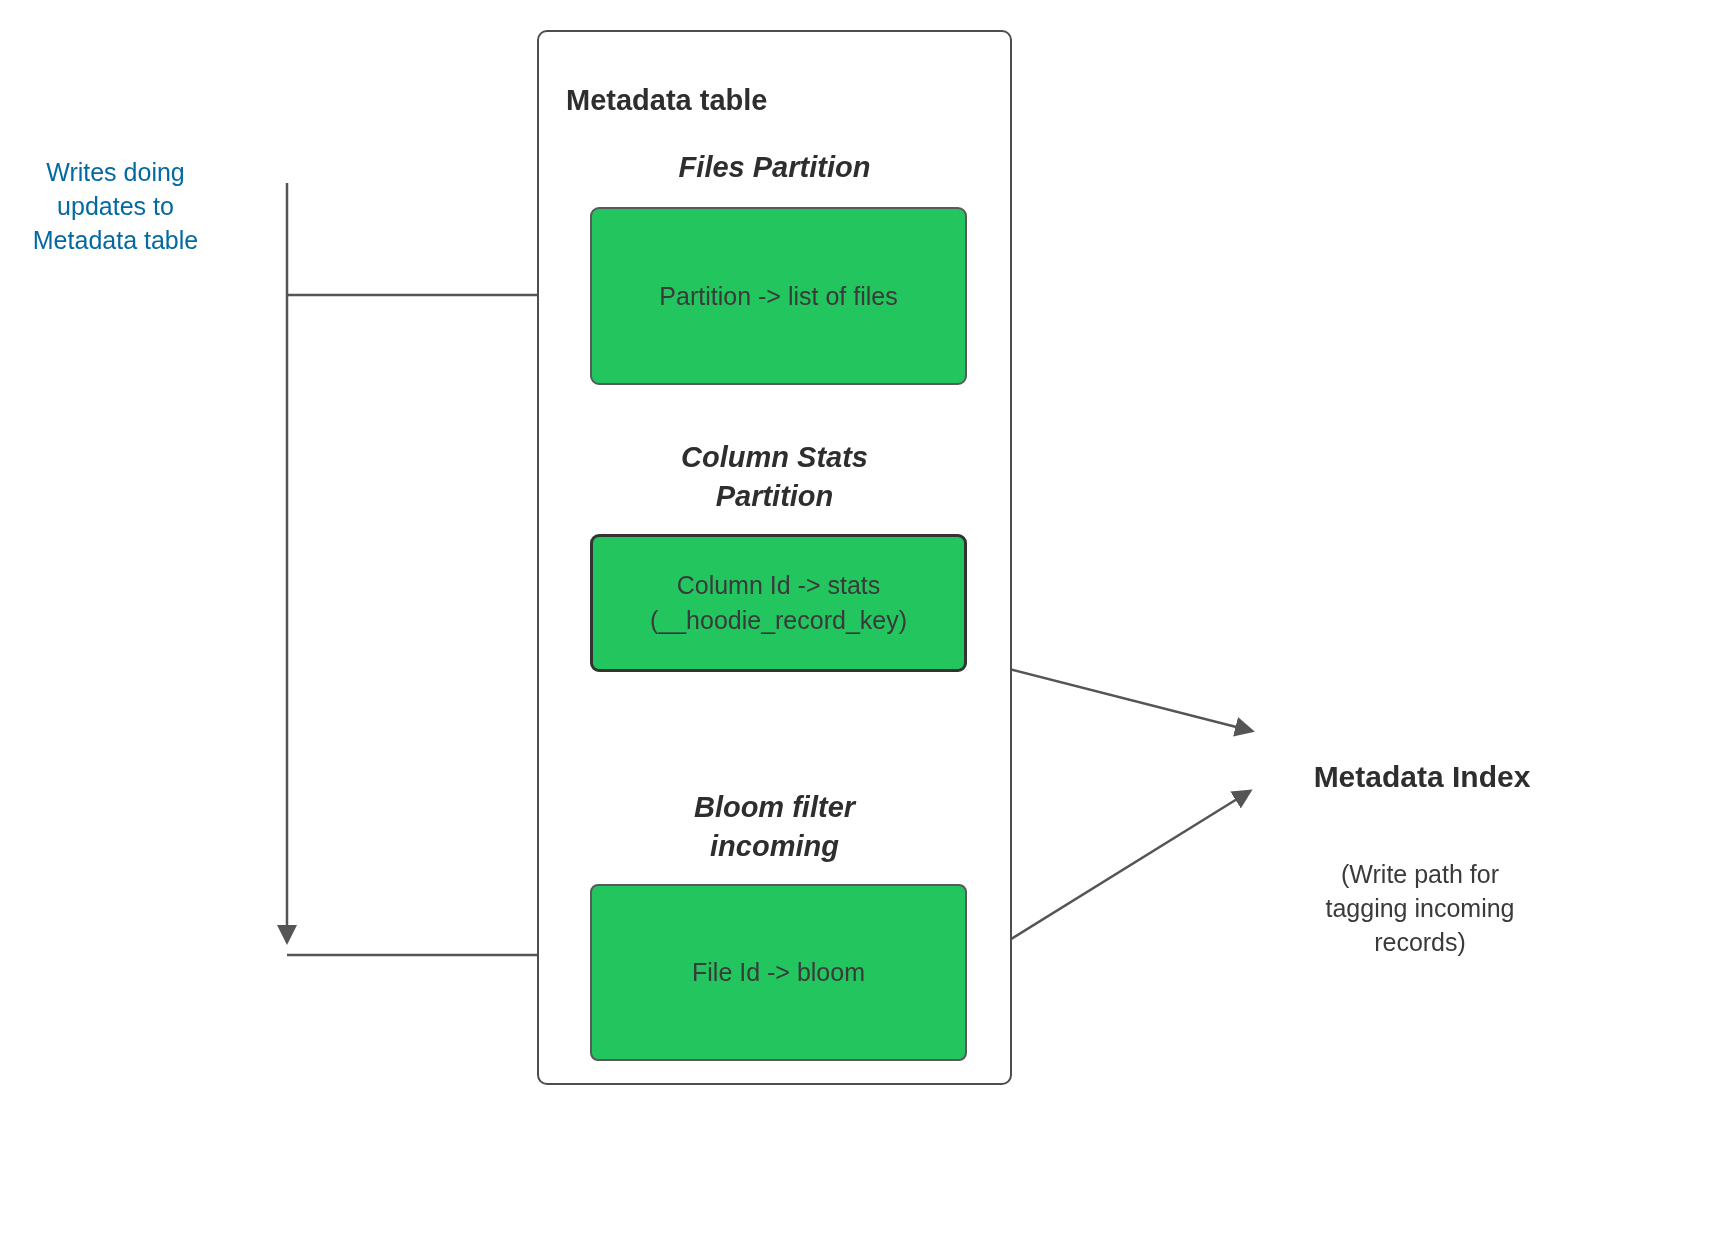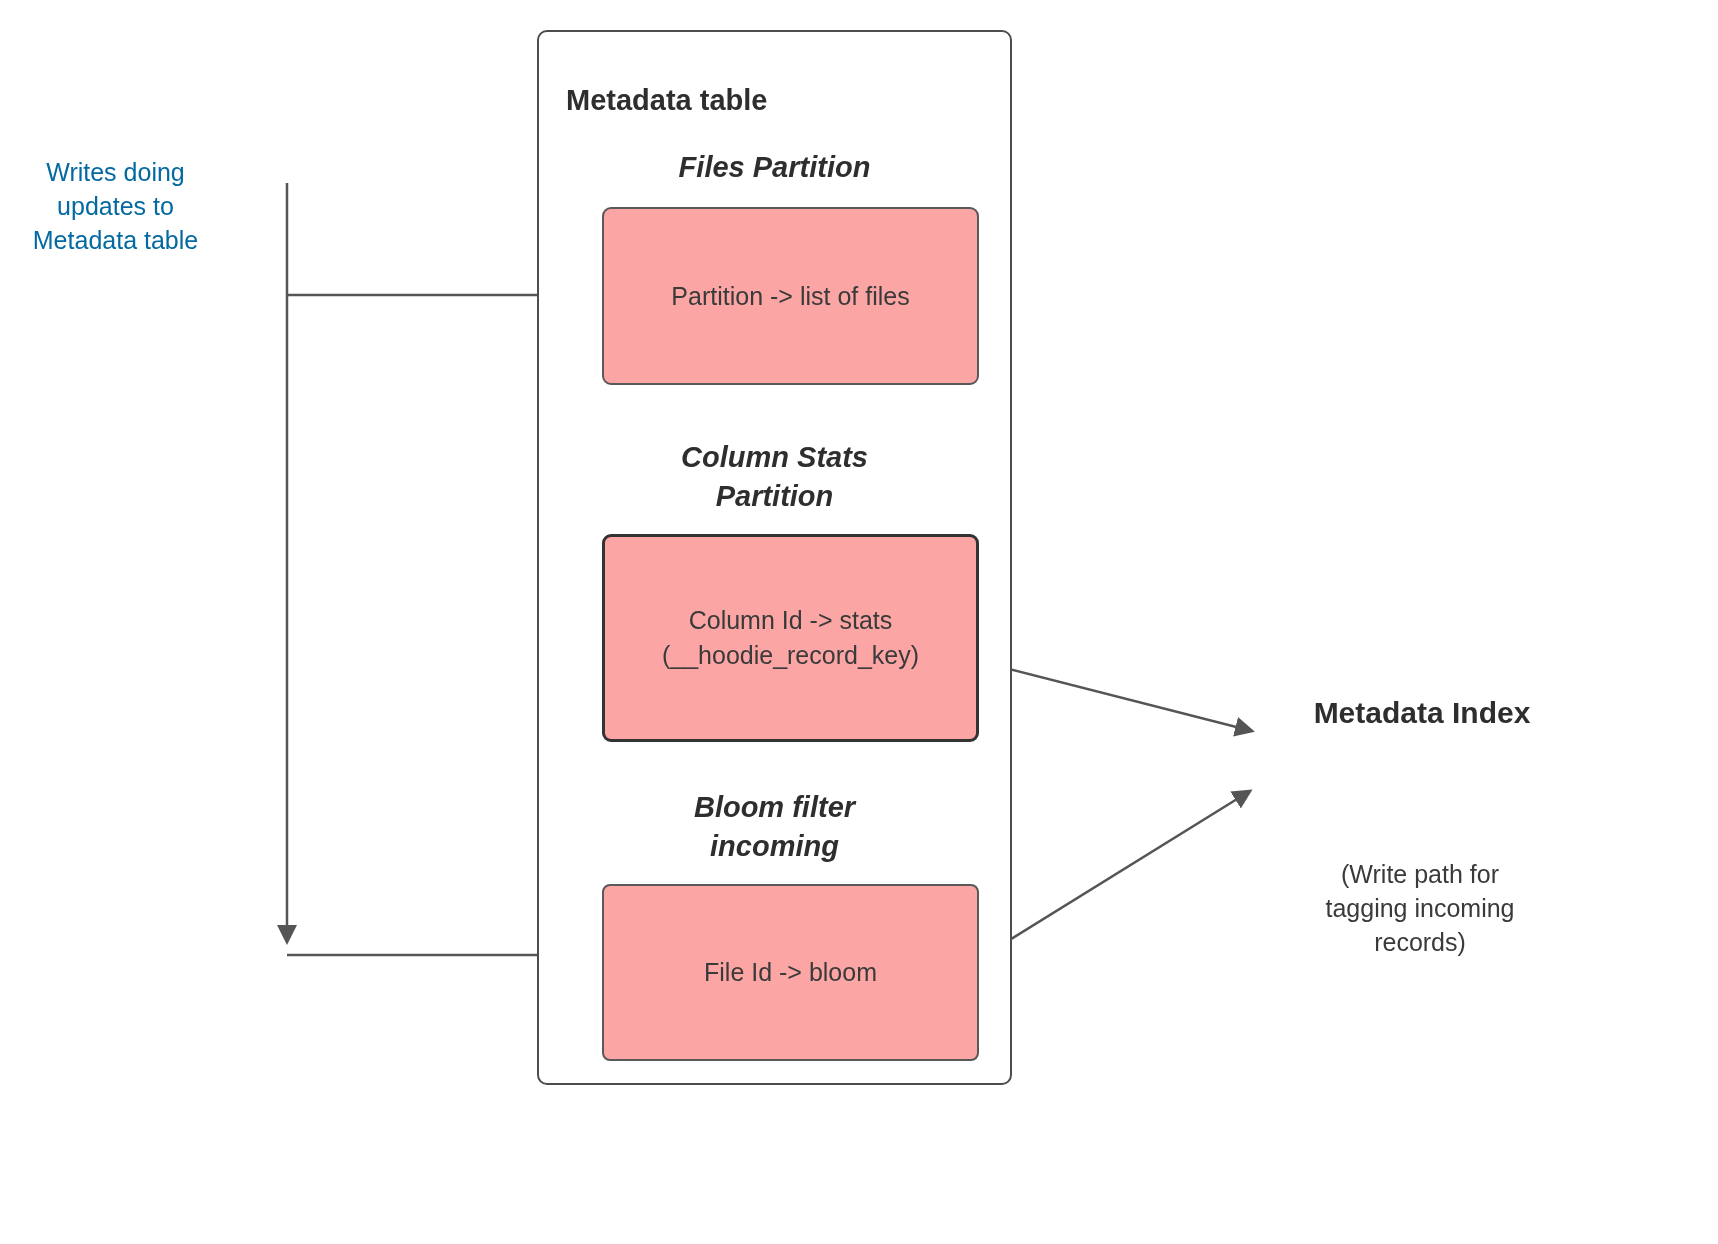--- a/index.html
+++ b/index.html
@@ -40,34 +40,33 @@
     font-style: italic;
   }
   .h-files   { top: 116px; }
   .h-stats   { top: 406px; }
   .h-bloom   { top: 756px; }
 
   .inner-box {
     position: absolute; left: 51px; width: 377px;
     border: 2px solid #595959;
     border-radius: 9px;
-    background: #fca5a5;
+    background: #22c55e;
     display: flex; align-items: center; justify-content: center;
     text-align: center;
     font-size: 25px; color: #3a3a3a;
     line-height: 1.4;
-    margin-left: 12px;
   }
   .box-files { top: 175px; height: 178px; }
-  .box-stats { top: 502px; height: 208px; border-width: 3px; border-color: #333333; }
+  .box-stats { top: 502px; height: 138px; border-width: 3px; border-color: #333333; }
   .box-bloom { top: 852px; height: 177px; border-radius: 8px; }
 
   
   .metadata-index-title {
-    left: 1272px; top: 696px; width: 300px;
+    left: 1272px; top: 760px; width: 300px;
     text-align: center;
     font-size: 30px; font-weight: bold; color: #2e2e2e;
   }
   .metadata-index-sub {
     left: 1290px; top: 858px; width: 260px;
     text-align: center;
     font-size: 25px; line-height: 1.35; color: #3a3a3a;
   }
 
   

